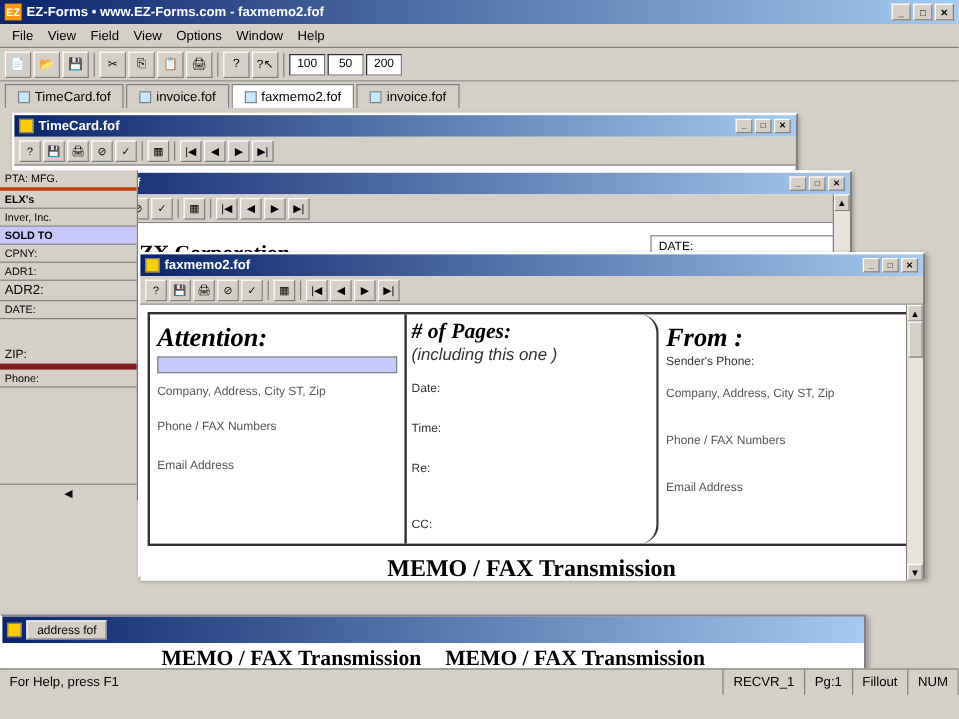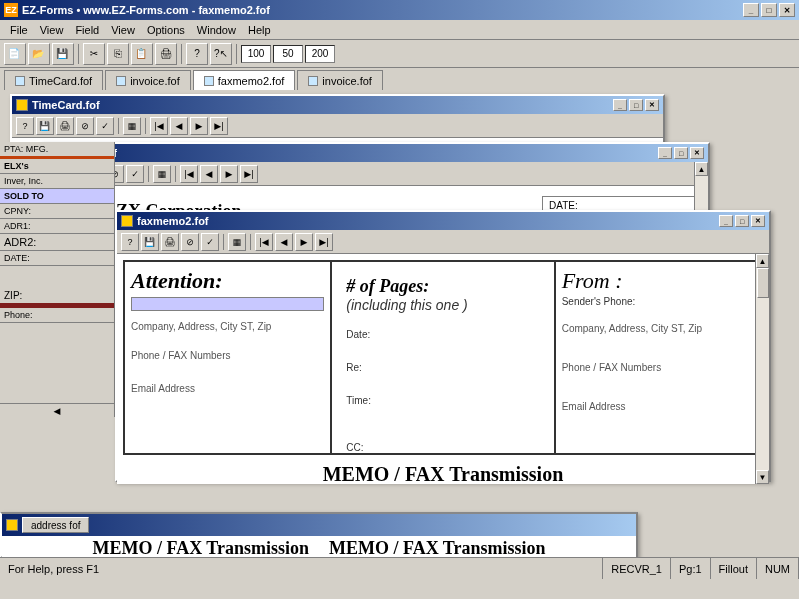--- a/index.html
+++ b/index.html
@@ -426,51 +426,51 @@
       <div style="display:flex;border:2px solid #333;height:195px;">
 
         <div style="flex:1;border-right:2px solid #333;padding:6px;">
           <div style="font-size:22px;font-style:italic;font-weight:bold;font-family:Georgia,serif;">Attention:</div>
           <div style="width:100%;height:14px;background:#c8c8ff;border:1px solid #808080;margin-top:3px;"></div>
           <div style="font-size:10px;color:#555;margin-top:10px;">Company, Address, City ST, Zip</div>
           <div style="font-size:10px;color:#555;margin-top:18px;">Phone / FAX Numbers</div>
           <div style="font-size:10px;color:#555;margin-top:22px;">Email Address</div>
         </div>
 
-        <div style="flex:1;border-right:2px solid #333;padding:14px;">
+        <div style="flex:1;border-right:2px solid #333;padding:4px;border-radius:16px;">
           <div style="font-size:18px;font-style:italic;font-weight:bold;font-family:Georgia,serif;"># of Pages:</div>
           <div style="font-size:14px;color:#333;font-style:italic;">(including this one )</div>
           <div style="font-size:10px;color:#333;margin-top:16px;">Date:</div>
+          <div style="font-size:10px;color:#333;margin-top:22px;">Time:</div>
           <div style="font-size:10px;color:#333;margin-top:22px;">Re:</div>
-          <div style="font-size:10px;color:#333;margin-top:22px;">Time:</div>
           <div style="font-size:10px;color:#333;margin-top:36px;">CC:</div>
         </div>
 
         <div style="flex:1;padding:6px;">
-          <div style="font-size:22px;font-style:italic;font-weight:normal;font-family:Georgia,serif;">From :</div>
+          <div style="font-size:22px;font-style:italic;font-weight:bold;font-family:Georgia,serif;">From :</div>
           <div style="font-size:10px;color:#333;margin-top:2px;">Sender's Phone:</div>
           <div style="font-size:10px;color:#555;margin-top:16px;">Company, Address, City ST, Zip</div>
           <div style="font-size:10px;color:#555;margin-top:28px;">Phone / FAX Numbers</div>
           <div style="font-size:10px;color:#555;margin-top:28px;">Email Address</div>
         </div>
       </div>
 
       <div style="font-size:20px;font-weight:bold;text-align:center;padding-top:8px;font-family:Georgia,serif;">MEMO / FAX Transmission</div>
 
       <div style="position:absolute;right:0;top:0;bottom:0;width:14px;background:#d4d0c8;border-left:1px solid #808080;display:flex;flex-direction:column;">
         <div style="width:100%;height:14px;background:#d4d0c8;border:1px solid;border-color:#fff #808080 #808080 #fff;display:flex;align-items:center;justify-content:center;font-size:8px;">▲</div>
         <div style="flex:1;background:#e8e4dc;">
           <div style="width:12px;height:30px;background:#d4d0c8;border:1px solid;border-color:#fff #808080 #808080 #fff;margin:0 auto;"></div>
         </div>
         <div style="width:100%;height:14px;background:#d4d0c8;border:1px solid;border-color:#fff #808080 #808080 #fff;display:flex;align-items:center;justify-content:center;font-size:8px;">▼</div>
       </div>
     </div>
   </div>
 
-  <div class="child-window" style="left:0; top:422px; width:638px; height:46px; border-top:2px solid #888;text-align:center;">
+  <div class="child-window" style="left:0; top:422px; width:722px; height:46px; border-top:2px solid #888;text-align:center;">
     <div style="height:22px;background:linear-gradient(to right,#0a246a,#a6caf0);display:flex;align-items:center;padding:0 4px;gap:4px;">
       <span style="width:12px;height:12px;background:#ffcc00;display:inline-block;border:1px solid #808080;"></span>
       <div style="background:#d4d0c8;border:1px solid;border-color:#fff #808080 #808080 #fff;padding:0 8px;height:16px;font-size:10px;color:black;display:flex;align-items:center;cursor:pointer;">address fof</div>
     </div>
     <div style="background:white;height:24px;display:flex;align-items:center;justify-content:center;font-size:18px;font-weight:bold;font-family:Georgia,serif;overflow:hidden;">
       <span style="display:flex;align-items:center;gap:8px;">MEMO / FAX Transmission</span>
       <span style="font-size:18px;font-weight:bold;font-family:Georgia,serif;margin-left:20px;">MEMO / FAX Transmission</span>
     </div>
   </div>
 

